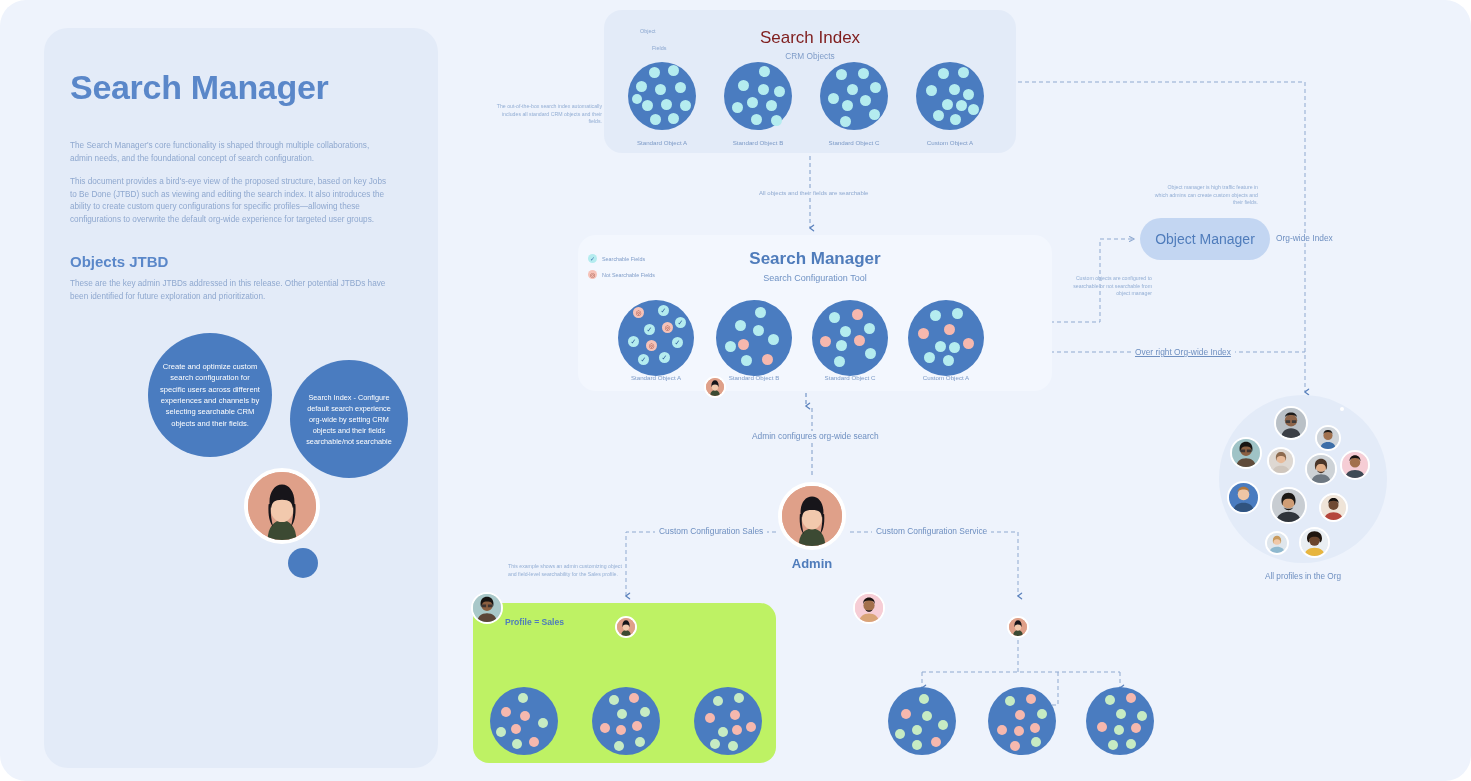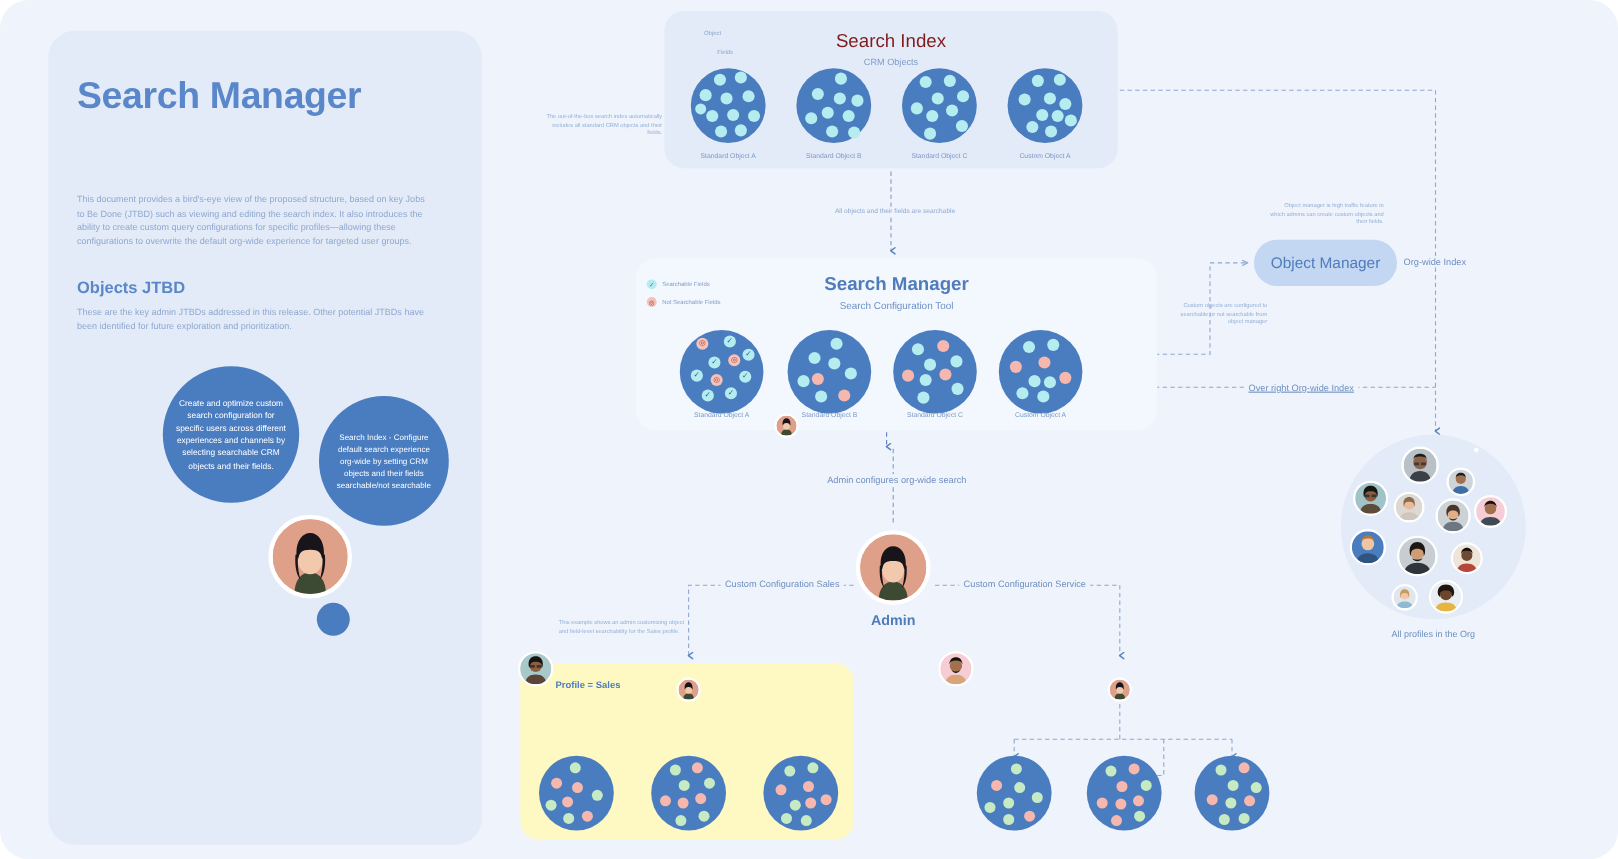--- a/index.html
+++ b/index.html
@@ -140,21 +140,21 @@
   .admin-av{
     position:absolute;left:778px;top:482px;width:68px;height:68px;border-radius:50%;
     background:#dfa089;border:4px solid #ffffff;box-sizing:border-box;overflow:hidden;
   }
   .admin-lbl{
     position:absolute;left:748px;top:556px;width:128px;text-align:center;
     font-size:13px;font-weight:bold;color:#4f7cbb;
   }
 
   
-  .pf-card{position:absolute;background:#fef9c3;border-radius:16px;text-align:right;}
+  .pf-card{position:absolute;background:#bef264;border-radius:16px;text-align:right;}
   .pf-sales{left:473px;top:603px;width:303px;height:160px;}
   .pf-serv{left:866px;top:603px;width:303px;height:160px;}
   .pf-title{position:absolute;top:14px;left:32px;font-size:8.6px;font-weight:bold;color:#4f7cbb;}
   .pf-badge{
     position:absolute;width:32px;height:32px;border-radius:50%;
     border:2px solid #ffffff;box-sizing:border-box;overflow:hidden;
   }
   .pf-mini{
     position:absolute;width:22px;height:22px;border-radius:50%;
     border:2px solid #ffffff;box-sizing:border-box;overflow:hidden;background:#dfa089;
@@ -216,20 +216,21 @@
       <path d="M922,672 L1120,672"></path>
       <path d="M922,672 L922,688" marker-end="url(#ahd)"></path>
       <path d="M1120,672 L1120,688" marker-end="url(#ahd)"></path>
       <path d="M1058,672 L1058,705 L1028,705" marker-end="url(#ahl)"></path>
 
     </g>
   </svg>
 
   <div class="left-panel">
     <div class="lp-title">Search Manager</div>
+    <div class="lp-para lp-p1">The Search Manager's core functionality is shaped through multiple collaborations, admin needs, and the foundational concept of search configuration.</div>
     <div class="lp-para lp-p2">This document provides a bird's-eye view of the proposed structure, based on key Jobs to Be Done (JTBD) such as viewing and editing the search index. It also introduces the ability to create custom query configurations for specific profiles—allowing these configurations to overwrite the default org-wide experience for targeted user groups.</div>
     <div class="lp-sub">Objects JTBD</div>
     <div class="lp-para lp-p3">These are the key admin JTBDs addressed in this release. Other potential JTBDs have been identified for future exploration and prioritization.</div>
 
     <div class="bub bub-a">Create and optimize custom search configuration for specific users across different experiences and channels by selecting searchable CRM objects and their fields.</div>
     <div class="bub bub-b">Search Index - Configure default search experience org-wide by setting CRM objects and their fields searchable/not searchable</div>
     <div class="bub bub-e"></div>
 
     <div class="persona">
       <svg class="face" viewBox="0 0 76 76">

